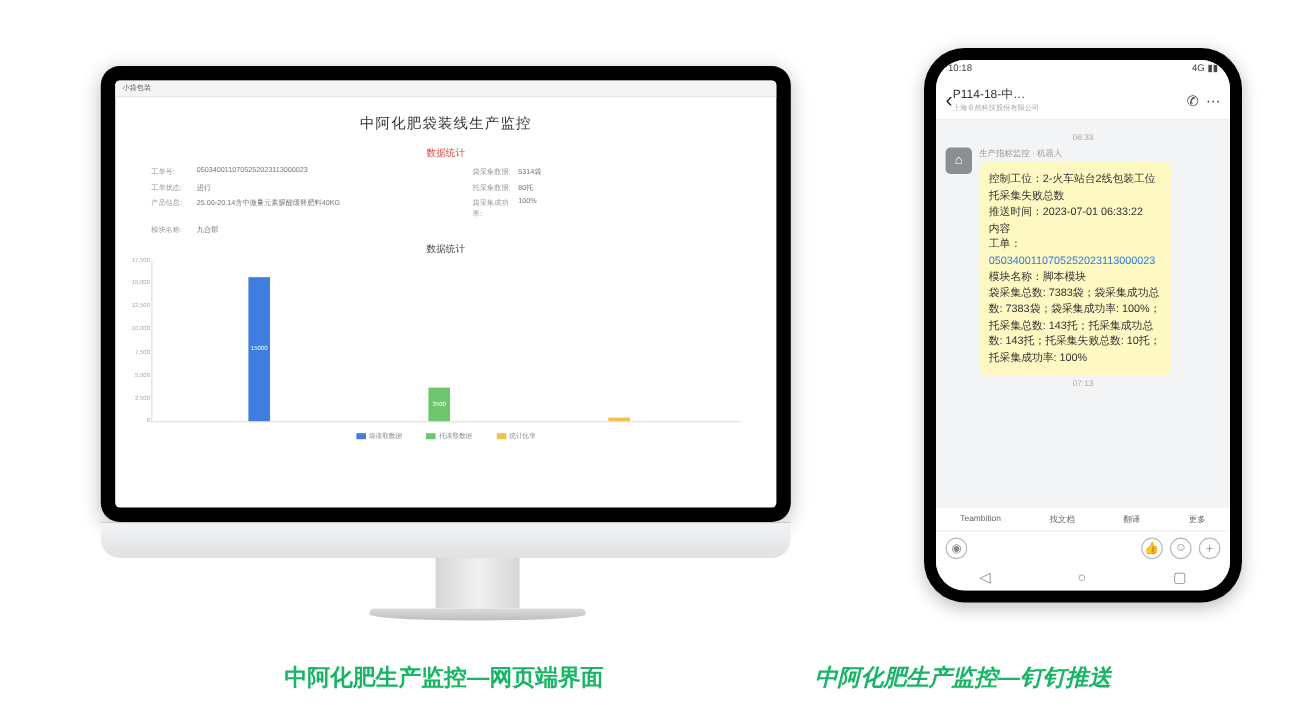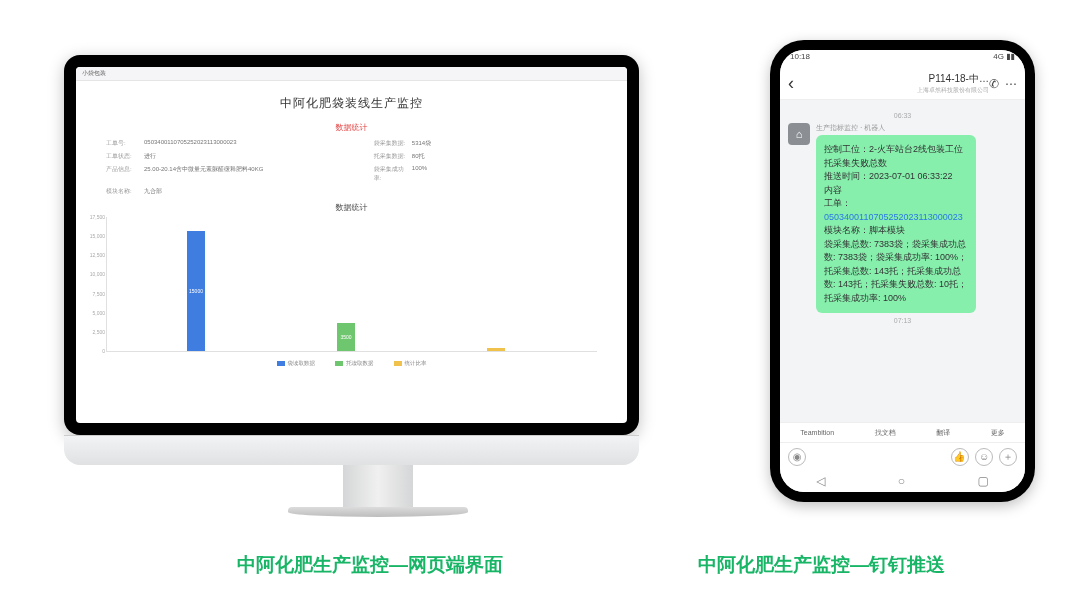--- a/index.html
+++ b/index.html
@@ -8,21 +8,21 @@
     height: 605px;
     background: #fff;
     font-family: "Microsoft YaHei", "PingFang SC", sans-serif;
     position: relative;
     overflow: hidden;
   }
 
   
   .imac {
     position: absolute;
-    left: 64px;
+    left: 84px;
     top: 55px;
     width: 627px;
   }
   .imac-screen {
     width: 575px;
     height: 380px;
     background: #000;
     border-radius: 16px;
     padding: 12px;
     box-shadow: 0 4px 16px rgba(0,0,0,.25);
@@ -175,21 +175,21 @@
   }
   .phone-header {
     height:32px;
     background:#fff;
     display:flex;
     align-items:center;
     justify-content:space-between;
     padding:0 8px;
     border-bottom:1px solid #eee;
   }
-  .phone-header-mid {flex:1;text-align:right; overflow:hidden;}
+  .phone-header-mid {flex:1;text-align:left; overflow:hidden;}
   .phone-header-title {font-size:10px;font-weight:500;}
   .phone-header-sub {font-size:6px;color:#aaa;}
   .back-icon::before{content:"‹";font-size:18px;color:#333;}
   .head-icons{display:flex;gap:6px;font-size:12px;color:#444;}
   .chat-area {
     flex:1;
     padding:8px;
     overflow:hidden;
   }
   .time-pill {
@@ -199,21 +199,21 @@
     margin:4px 0;
   }
   .msg-row{display:flex;gap:6px;align-items:flex-start;}
   .avatar{
     width:22px;height:22px;border-radius:4px;background:#8b8f94;
     display:flex;align-items:center;justify-content:center;color:#fff;font-size:11px;
   }
   .msg-col{display:flex;flex-direction:column;gap:2px;max-width:160px;}
   .sender{font-size:7px;color:#999;}
   .bubble{
-    background:#86efac;border-radius:6px;padding:8px;
+    background:#fef9c3;border-radius:6px;padding:8px;
     font-size:9px;line-height:1.5;color:#333;
   }
   .bubble .link{color:#2a7ae2;}
   .quickbar{
     height:20px;background:#fff;display:flex;align-items:center;
     justify-content:space-around;font-size:7px;color:#666;
     border-top:1px solid #eee;
   }
   .inputbar{
     height:28px;background:#fff;display:flex;align-items:center;
@@ -233,21 +233,21 @@
   .caption{
     position:absolute;
     top:552px;
     font-size:19px;
     font-weight:700;
     color:#18b566;
     white-space:nowrap;
     margin-left:47px;
   }
   .caption-left{left:190px;}
-  .caption-right{left:651px;}
+  .caption-right{left:632px;font-style:italic;}
 </style>
 </head>
 <body>
 
 <div class="imac">
   <div class="imac-screen">
     <div class="imac-inner">
 
       <div class="web-titlebar">
         <span>小袋包装</span>

